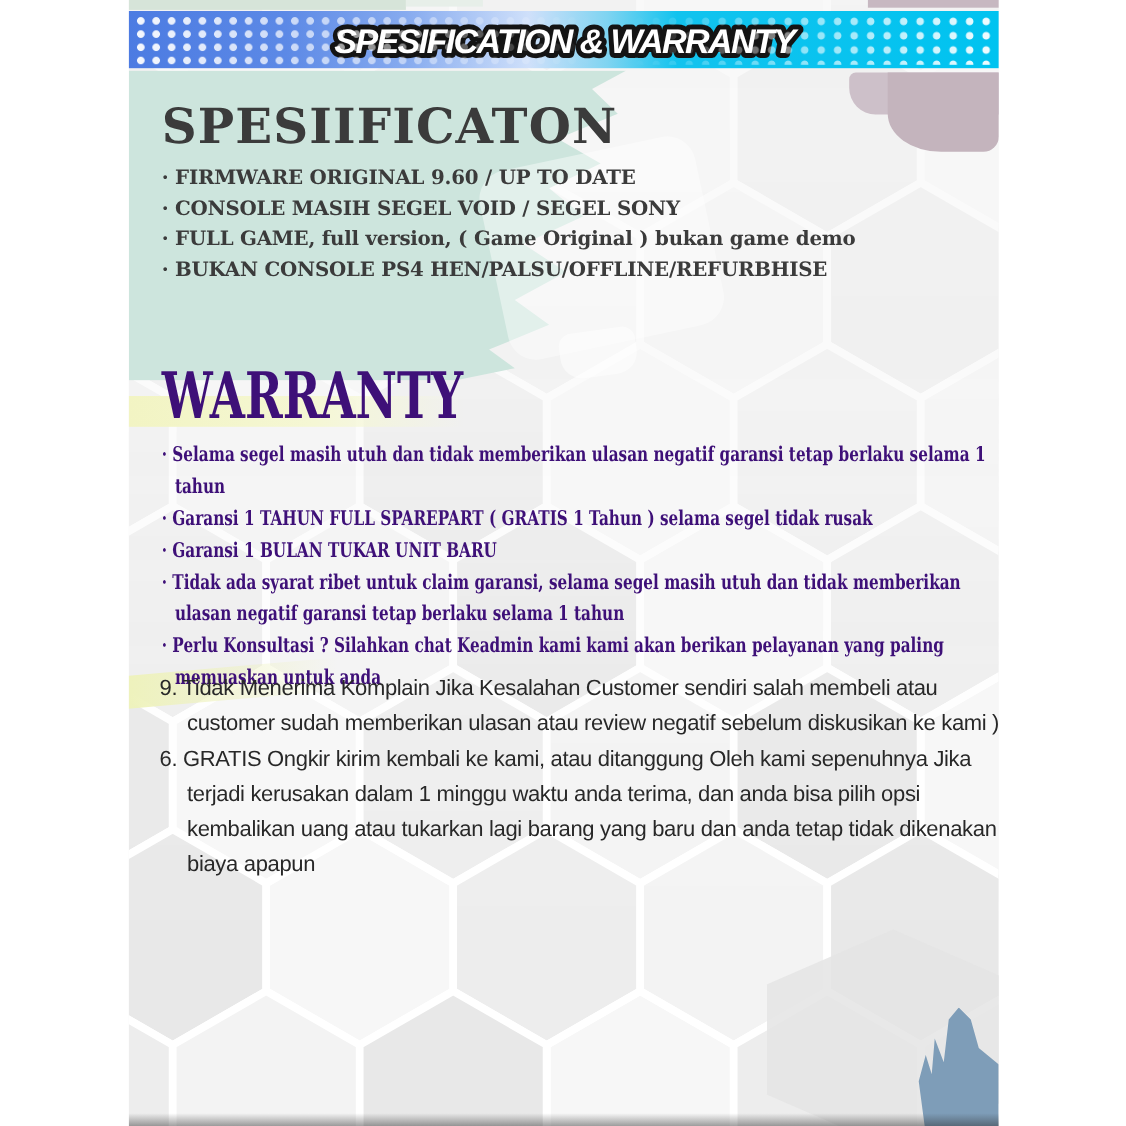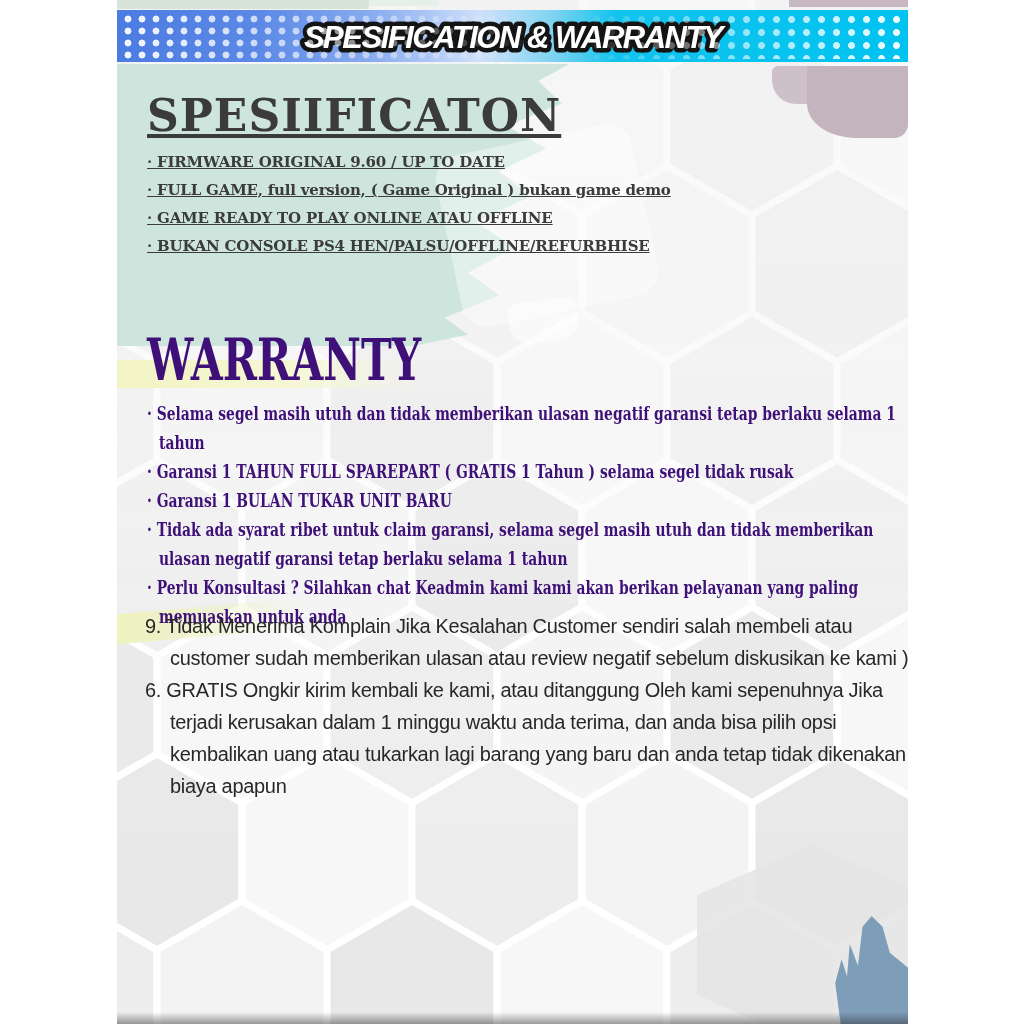--- a/index.html
+++ b/index.html
@@ -61,24 +61,24 @@
   .dots-right{right:4px;width:330px;background-size:15px 13px;
     -webkit-mask-image:linear-gradient(270deg,#000 0%,rgba(0,0,0,.55) 55%,transparent 100%);
     mask-image:linear-gradient(270deg,#000 0%,rgba(0,0,0,.55) 55%,transparent 100%);}
   .banner-svg{position:absolute;left:0;top:0;width:791px;height:52px;overflow:visible;}
   .banner-txt{font-family:"Liberation Sans",sans-serif;font-style:italic;font-weight:700;
     font-size:31px;letter-spacing:-1.5px;}
   .banner-txt-stroke{fill:#141414;stroke:#141414;stroke-width:9px;stroke-linejoin:round;}
   .banner-txt-fill{fill:#ffffff;}
   
   .spec{position:absolute;left:30px;top:94px;width:748px;z-index:5;color:#3b3b3b;
-    font-family:"DejaVu Serif","Liberation Serif",serif;font-weight:700;text-decoration:underline;}
+    font-family:"DejaVu Serif","Liberation Serif",serif;font-weight:700;}
   .spec-title{font-size:44px;line-height:1;letter-spacing:1px;}
   .spec-items{margin-top:10px;}
-  .spec-item{font-size:15px;line-height:28px;letter-spacing:-0.2px;white-space:nowrap;}
+  .spec-item{font-size:18px;line-height:28px;letter-spacing:-0.2px;white-space:nowrap;}
   .warranty{position:absolute;left:30px;top:328px;width:1030px;z-index:5;color:#3e1078;
     font-family:"DejaVu Serif","Liberation Serif",serif;font-weight:700;
     transform:scaleX(.75);transform-origin:0 0;}
   .warranty-title{font-size:55px;line-height:1.08;display:inline-block;transform:scaleY(1.06);transform-origin:0 0;}
   .warranty-items{margin-top:12px;}
   .warranty-item{font-size:18.5px;line-height:29px;padding-left:16px;text-indent:-16px;}
   .reasons{position:absolute;left:28px;top:610px;width:766px;z-index:5;color:#282828;
     font-family:"Liberation Sans",sans-serif;font-size:20px;line-height:32px;letter-spacing:-0.3px;}
   .reasons-item{padding-left:25px;text-indent:-25px;}
 </style>
@@ -181,22 +181,22 @@
     <svg class="banner-svg">
       <text class="banner-txt banner-txt-stroke" x="396" y="38" text-anchor="middle">SPESIFICATION &amp; WARRANTY</text>
       <text class="banner-txt banner-txt-fill" x="396" y="38" text-anchor="middle">SPESIFICATION &amp; WARRANTY</text>
     </svg>
   </div>
 
   <div class="spec">
     <div class="spec-title">SPESIIFICATON</div>
     <div class="spec-items">
         <div class="spec-item">· FIRMWARE ORIGINAL 9.60 / UP TO DATE</div>
+        <div class="spec-item">· CONSOLE MASIH SEGEL VOID / SEGEL SONY</div>
         <div class="spec-item">· FULL GAME, full version, ( Game Original ) bukan game demo</div>
-        <div class="spec-item">· GAME READY TO PLAY ONLINE ATAU OFFLINE</div>
         <div class="spec-item">· BUKAN CONSOLE PS4 HEN/PALSU/OFFLINE/REFURBHISE</div>
       </div>
   </div>
 
   <div class="warranty">
     <div class="warranty-title">WARRANTY</div>
     <div class="warranty-items">
         <div class="warranty-item">· Selama segel masih utuh dan tidak memberikan ulasan negatif garansi tetap berlaku selama 1 tahun</div>
         <div class="warranty-item">· Garansi 1 TAHUN FULL SPAREPART ( GRATIS 1 Tahun ) selama segel tidak rusak</div>
         <div class="warranty-item">· Garansi 1 BULAN TUKAR UNIT BARU</div>

